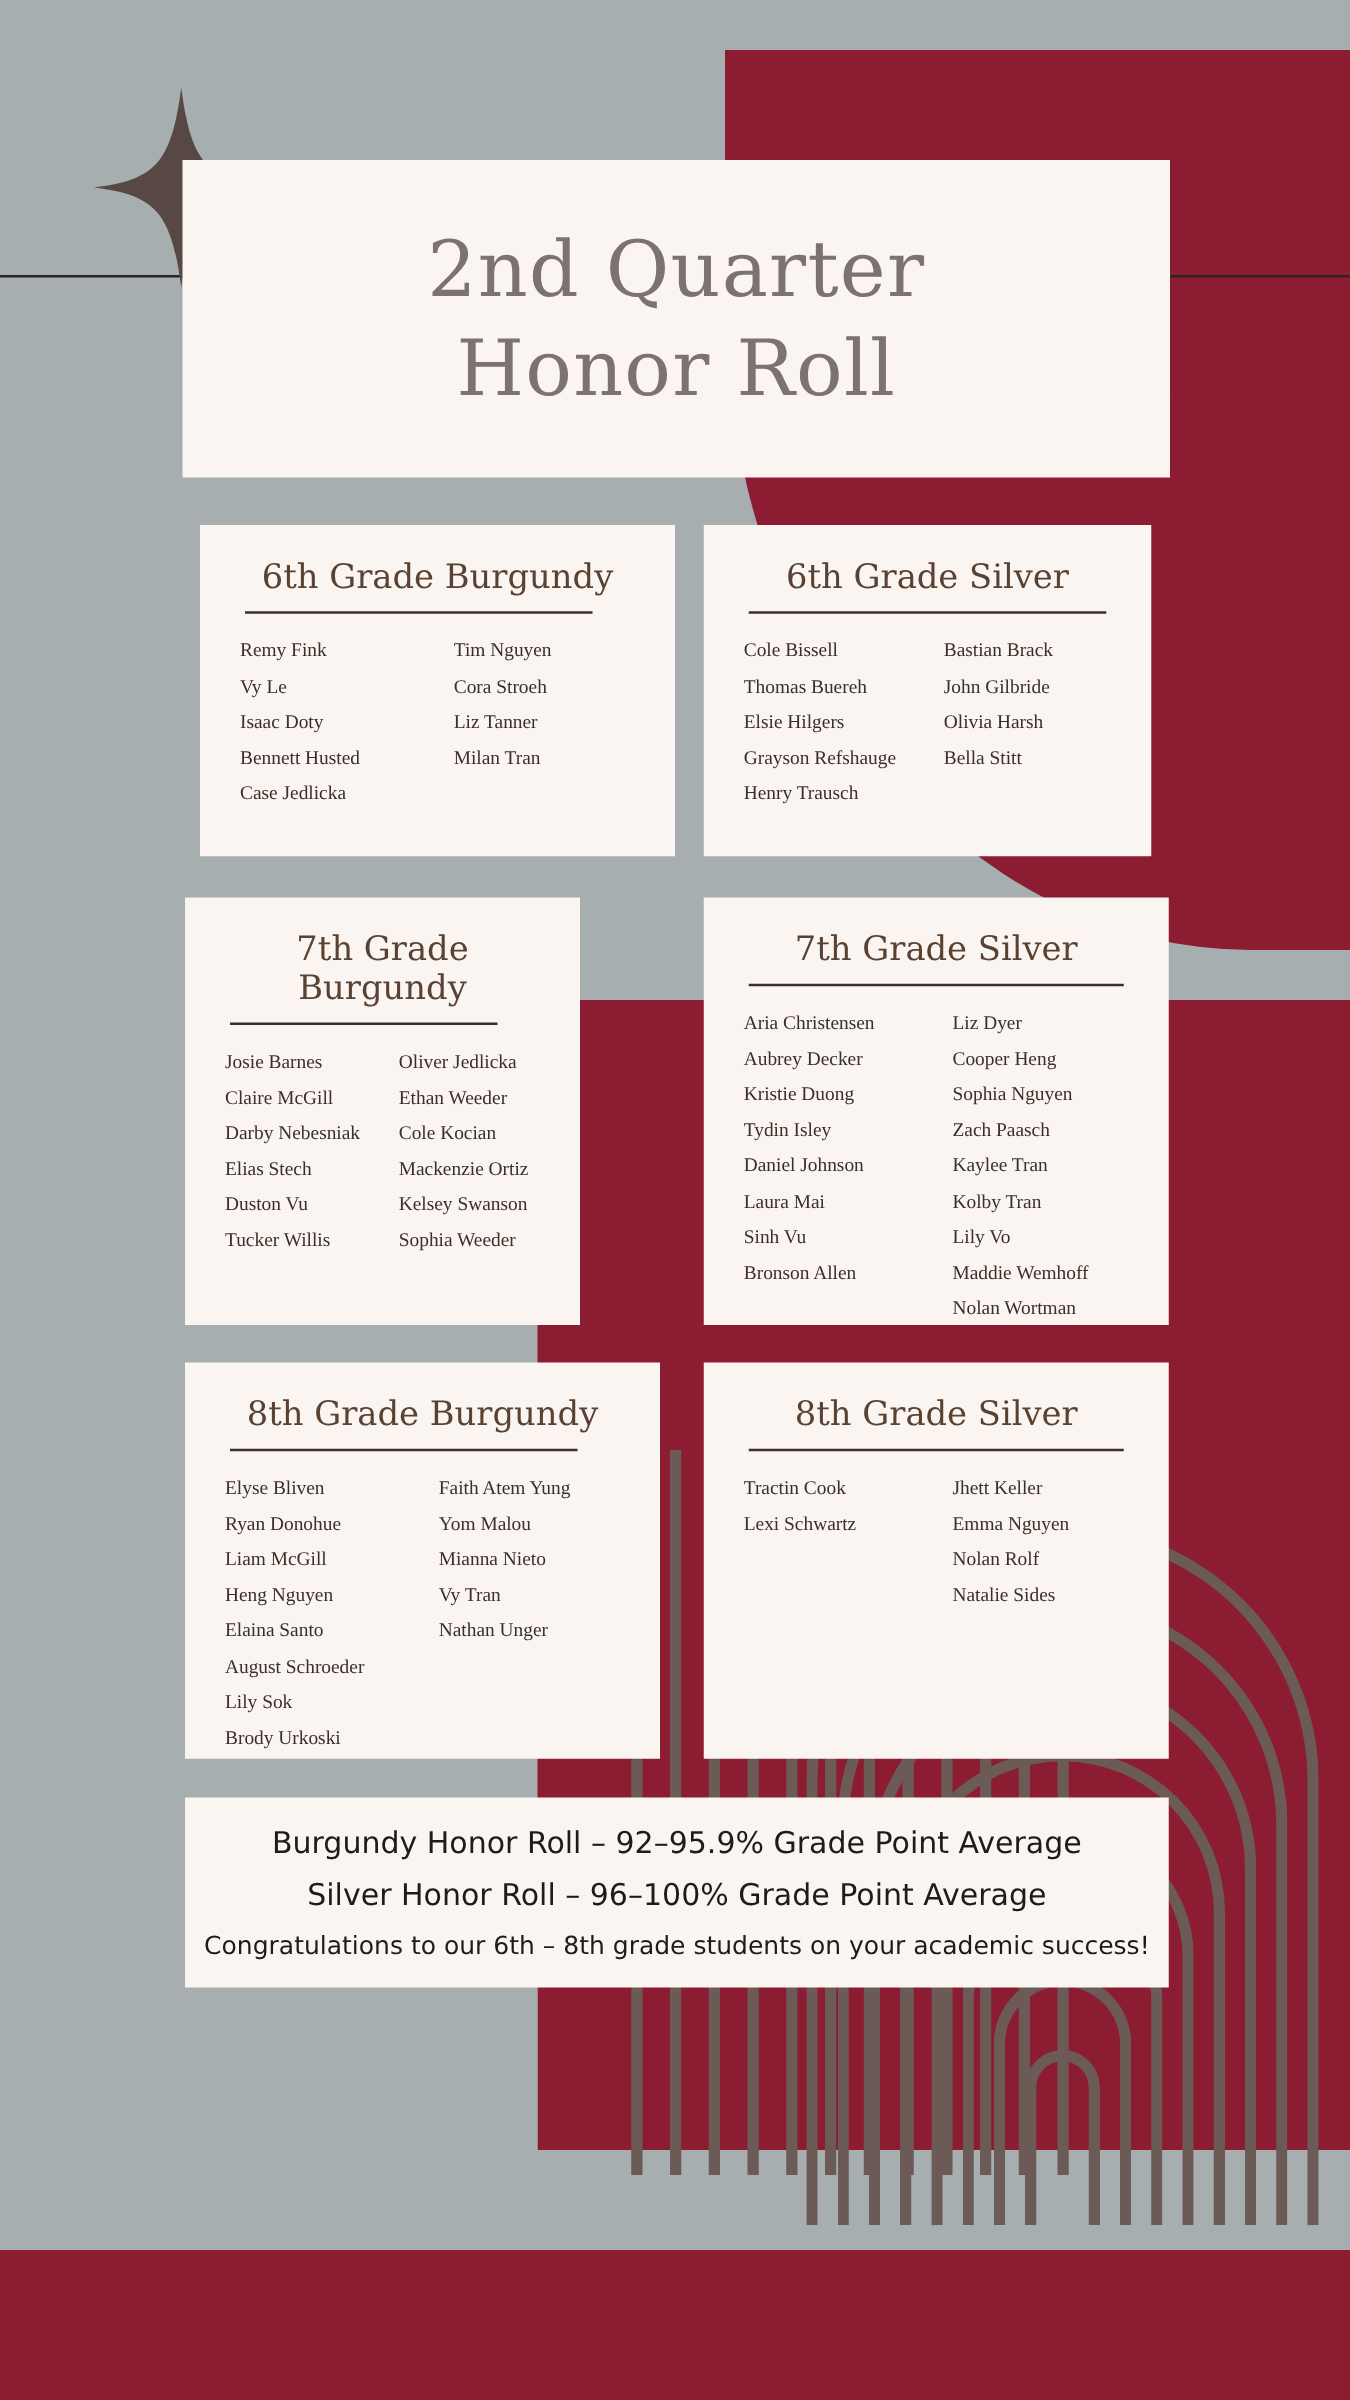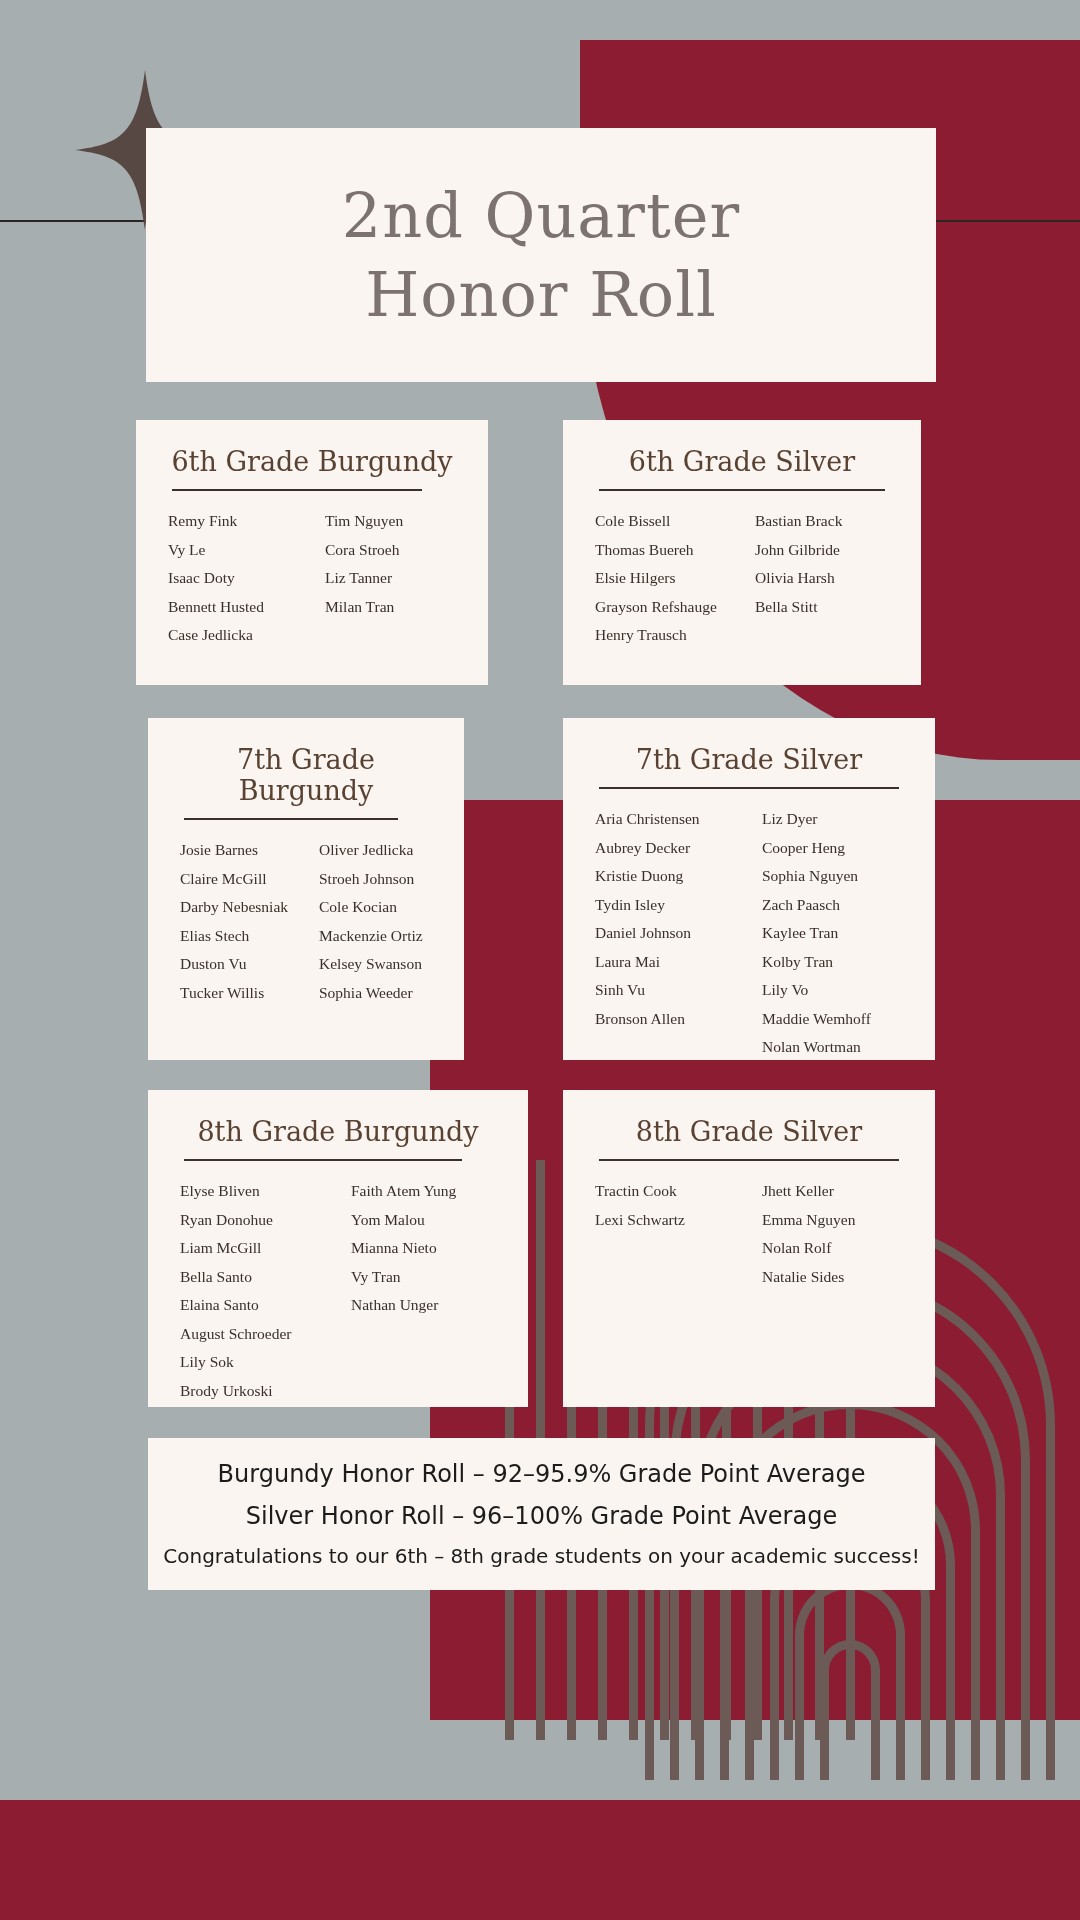--- a/index.html
+++ b/index.html
@@ -187,21 +187,21 @@
   .name {
     font-family: "Liberation Serif", serif;
     font-size: 15.5px;
     color: #3a2f2b;
     line-height: 1.0;
     padding: 0 0 13px 0;
     white-space: nowrap;
   }
 
   
-  #card-6b { left: 136px; top: 380px; width: 352px; height: 265px; }
+  #card-6b { left: 160px; top: 380px; width: 380px; height: 265px; }
   #card-6s { left: 563px; top: 380px; width: 358px; height: 265px; }
   #card-7b { left: 148px; top: 678px; width: 316px; height: 342px; }
   #card-7s { left: 563px; top: 678px; width: 372px; height: 342px; }
   #card-8b { left: 148px; top: 1050px; width: 380px; height: 317px; }
   #card-8s { left: 563px; top: 1050px; width: 372px; height: 317px; }
 
   #card-6b .card-rule, #card-7b .card-rule,
   #card-8b .card-rule { margin-right: 34px; }
 
   
@@ -337,21 +337,21 @@
       <div class="name-col">
         <div class="name">Josie Barnes</div>
         <div class="name">Claire McGill</div>
         <div class="name">Darby Nebesniak</div>
         <div class="name">Elias Stech</div>
         <div class="name">Duston Vu</div>
         <div class="name">Tucker Willis</div>
       </div>
       <div class="name-col">
         <div class="name">Oliver Jedlicka</div>
-        <div class="name">Stroeh Johnson</div>
+        <div class="name">Ethan Weeder</div>
         <div class="name">Cole Kocian</div>
         <div class="name">Mackenzie Ortiz</div>
         <div class="name">Kelsey Swanson</div>
         <div class="name">Sophia Weeder</div>
       </div>
     </div>
   </div>
 
   <div class="card" id="card-7s">
     <div class="card-title">7th Grade Silver</div>
@@ -382,21 +382,21 @@
   </div>
 
   <div class="card" id="card-8b">
     <div class="card-title">8th Grade Burgundy</div>
     <div class="card-rule"></div>
     <div class="names">
       <div class="name-col">
         <div class="name">Elyse Bliven</div>
         <div class="name">Ryan Donohue</div>
         <div class="name">Liam McGill</div>
-        <div class="name">Bella Santo</div>
+        <div class="name">Heng Nguyen</div>
         <div class="name">Elaina Santo</div>
         <div class="name">August Schroeder</div>
         <div class="name">Lily Sok</div>
         <div class="name">Brody Urkoski</div>
       </div>
       <div class="name-col">
         <div class="name">Faith Atem Yung</div>
         <div class="name">Yom Malou</div>
         <div class="name">Mianna Nieto</div>
         <div class="name">Vy Tran</div>

